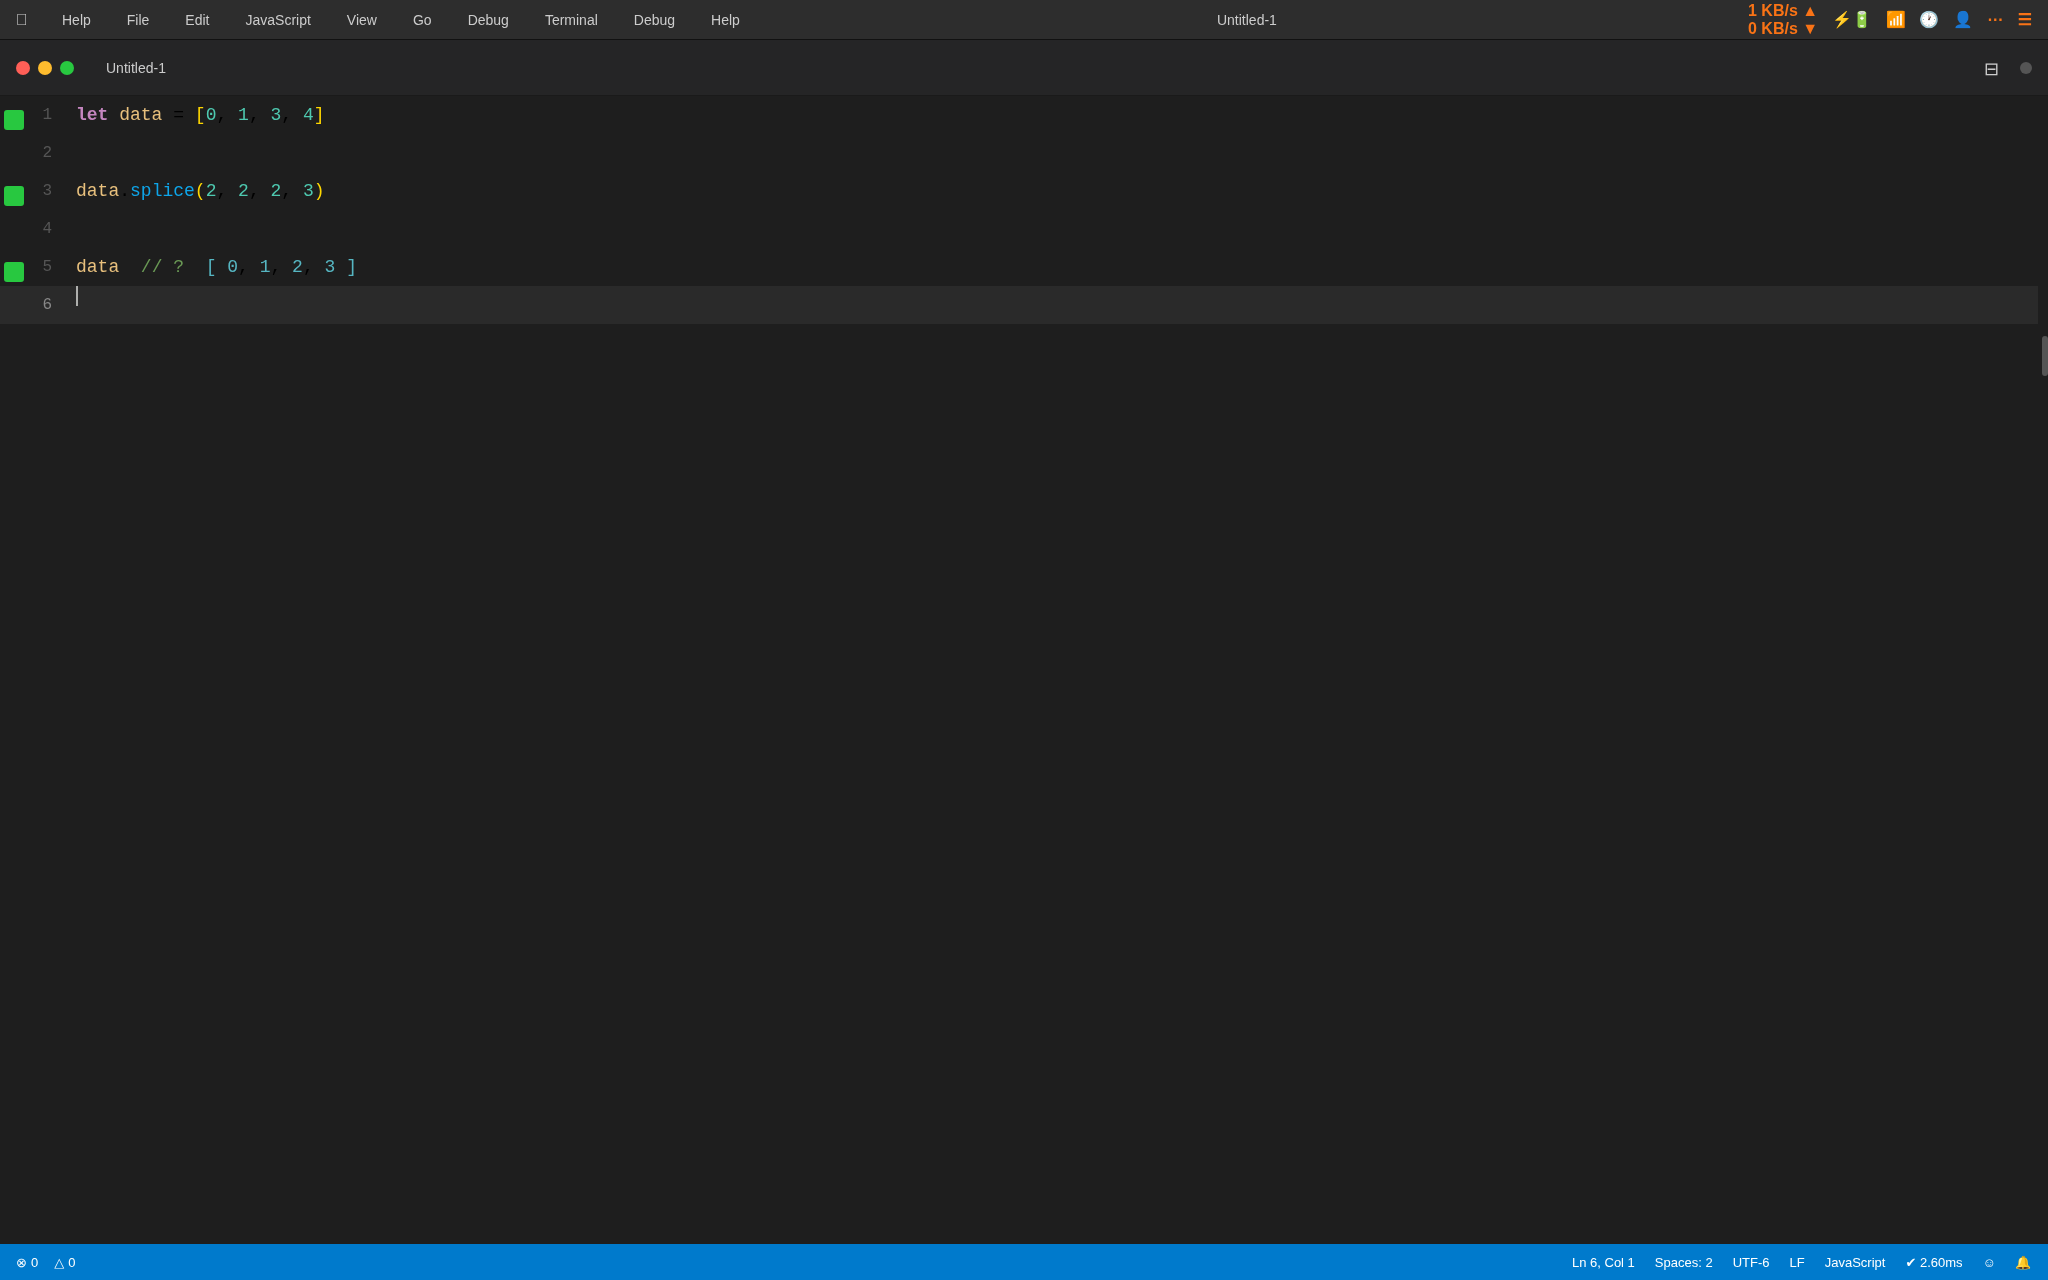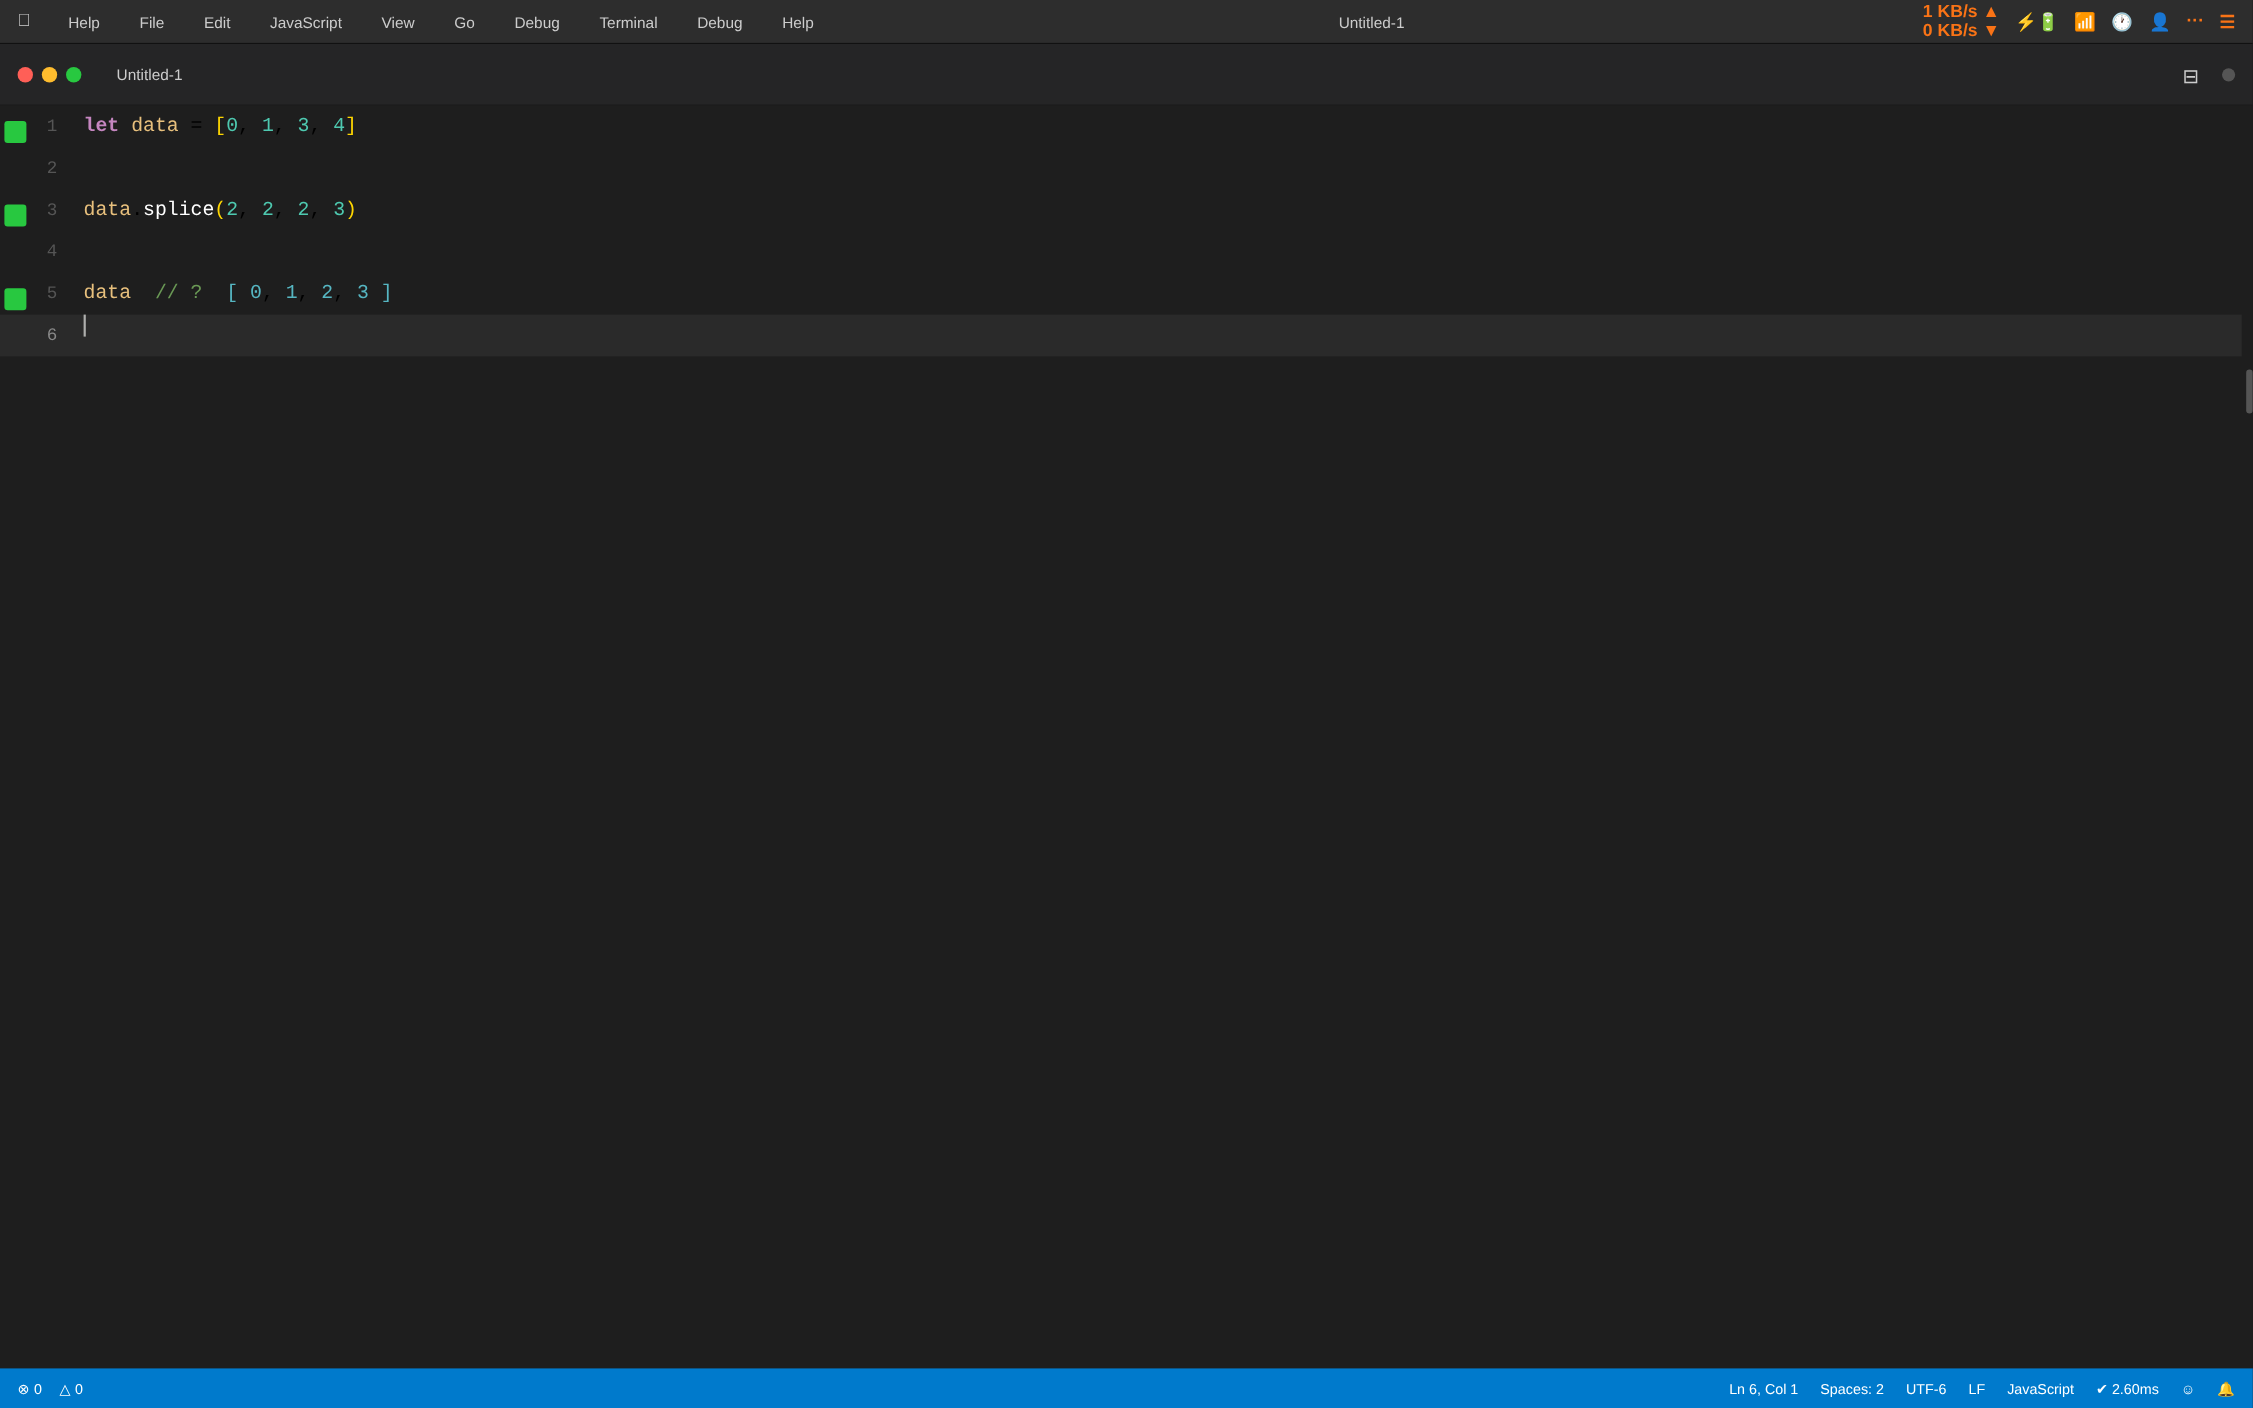--- a/index.html
+++ b/index.html
@@ -277,21 +277,21 @@
   <div style="position:absolute; top:38px; left:0; right:10px; height:38px; display:flex; align-items:center;">
     <div class="run-button hidden"></div>
     <div class="line-number">2</div>
     <div class="code-line" style="flex:1;"></div>
   </div>
 
   <div style="position:absolute; top:76px; left:0; right:10px; height:38px; display:flex; align-items:center;">
     <div class="run-button"></div>
     <div class="line-number">3</div>
     <div class="code-line" style="flex:1; font-family:'Menlo','Monaco','Courier New',monospace; font-size:18px; line-height:38px; white-space:pre;">
-      <span style="color:#e8c07d;">data</span><span>.</span><span style="color:#ffffff;">splice</span><span style="color:#ffd700;">(</span><span style="color:#4ec9b0;">2</span><span>, </span><span style="color:#4ec9b0;">2</span><span>, </span><span style="color:#4ec9b0;">2</span><span>, </span><span style="color:#4ec9b0;">3</span><span style="color:#ffd700;">)</span>
+      <span style="color:#e8c07d;">data</span><span>.</span><span style="color:#0ea5e9;">splice</span><span style="color:#ffd700;">(</span><span style="color:#4ec9b0;">2</span><span>, </span><span style="color:#4ec9b0;">2</span><span>, </span><span style="color:#4ec9b0;">2</span><span>, </span><span style="color:#4ec9b0;">3</span><span style="color:#ffd700;">)</span>
     </div>
   </div>
 
   <div style="position:absolute; top:114px; left:0; right:10px; height:38px; display:flex; align-items:center;">
     <div class="run-button hidden"></div>
     <div class="line-number">4</div>
     <div class="code-line" style="flex:1;"></div>
   </div>
 
   <div style="position:absolute; top:152px; left:0; right:10px; height:38px; display:flex; align-items:center;">

